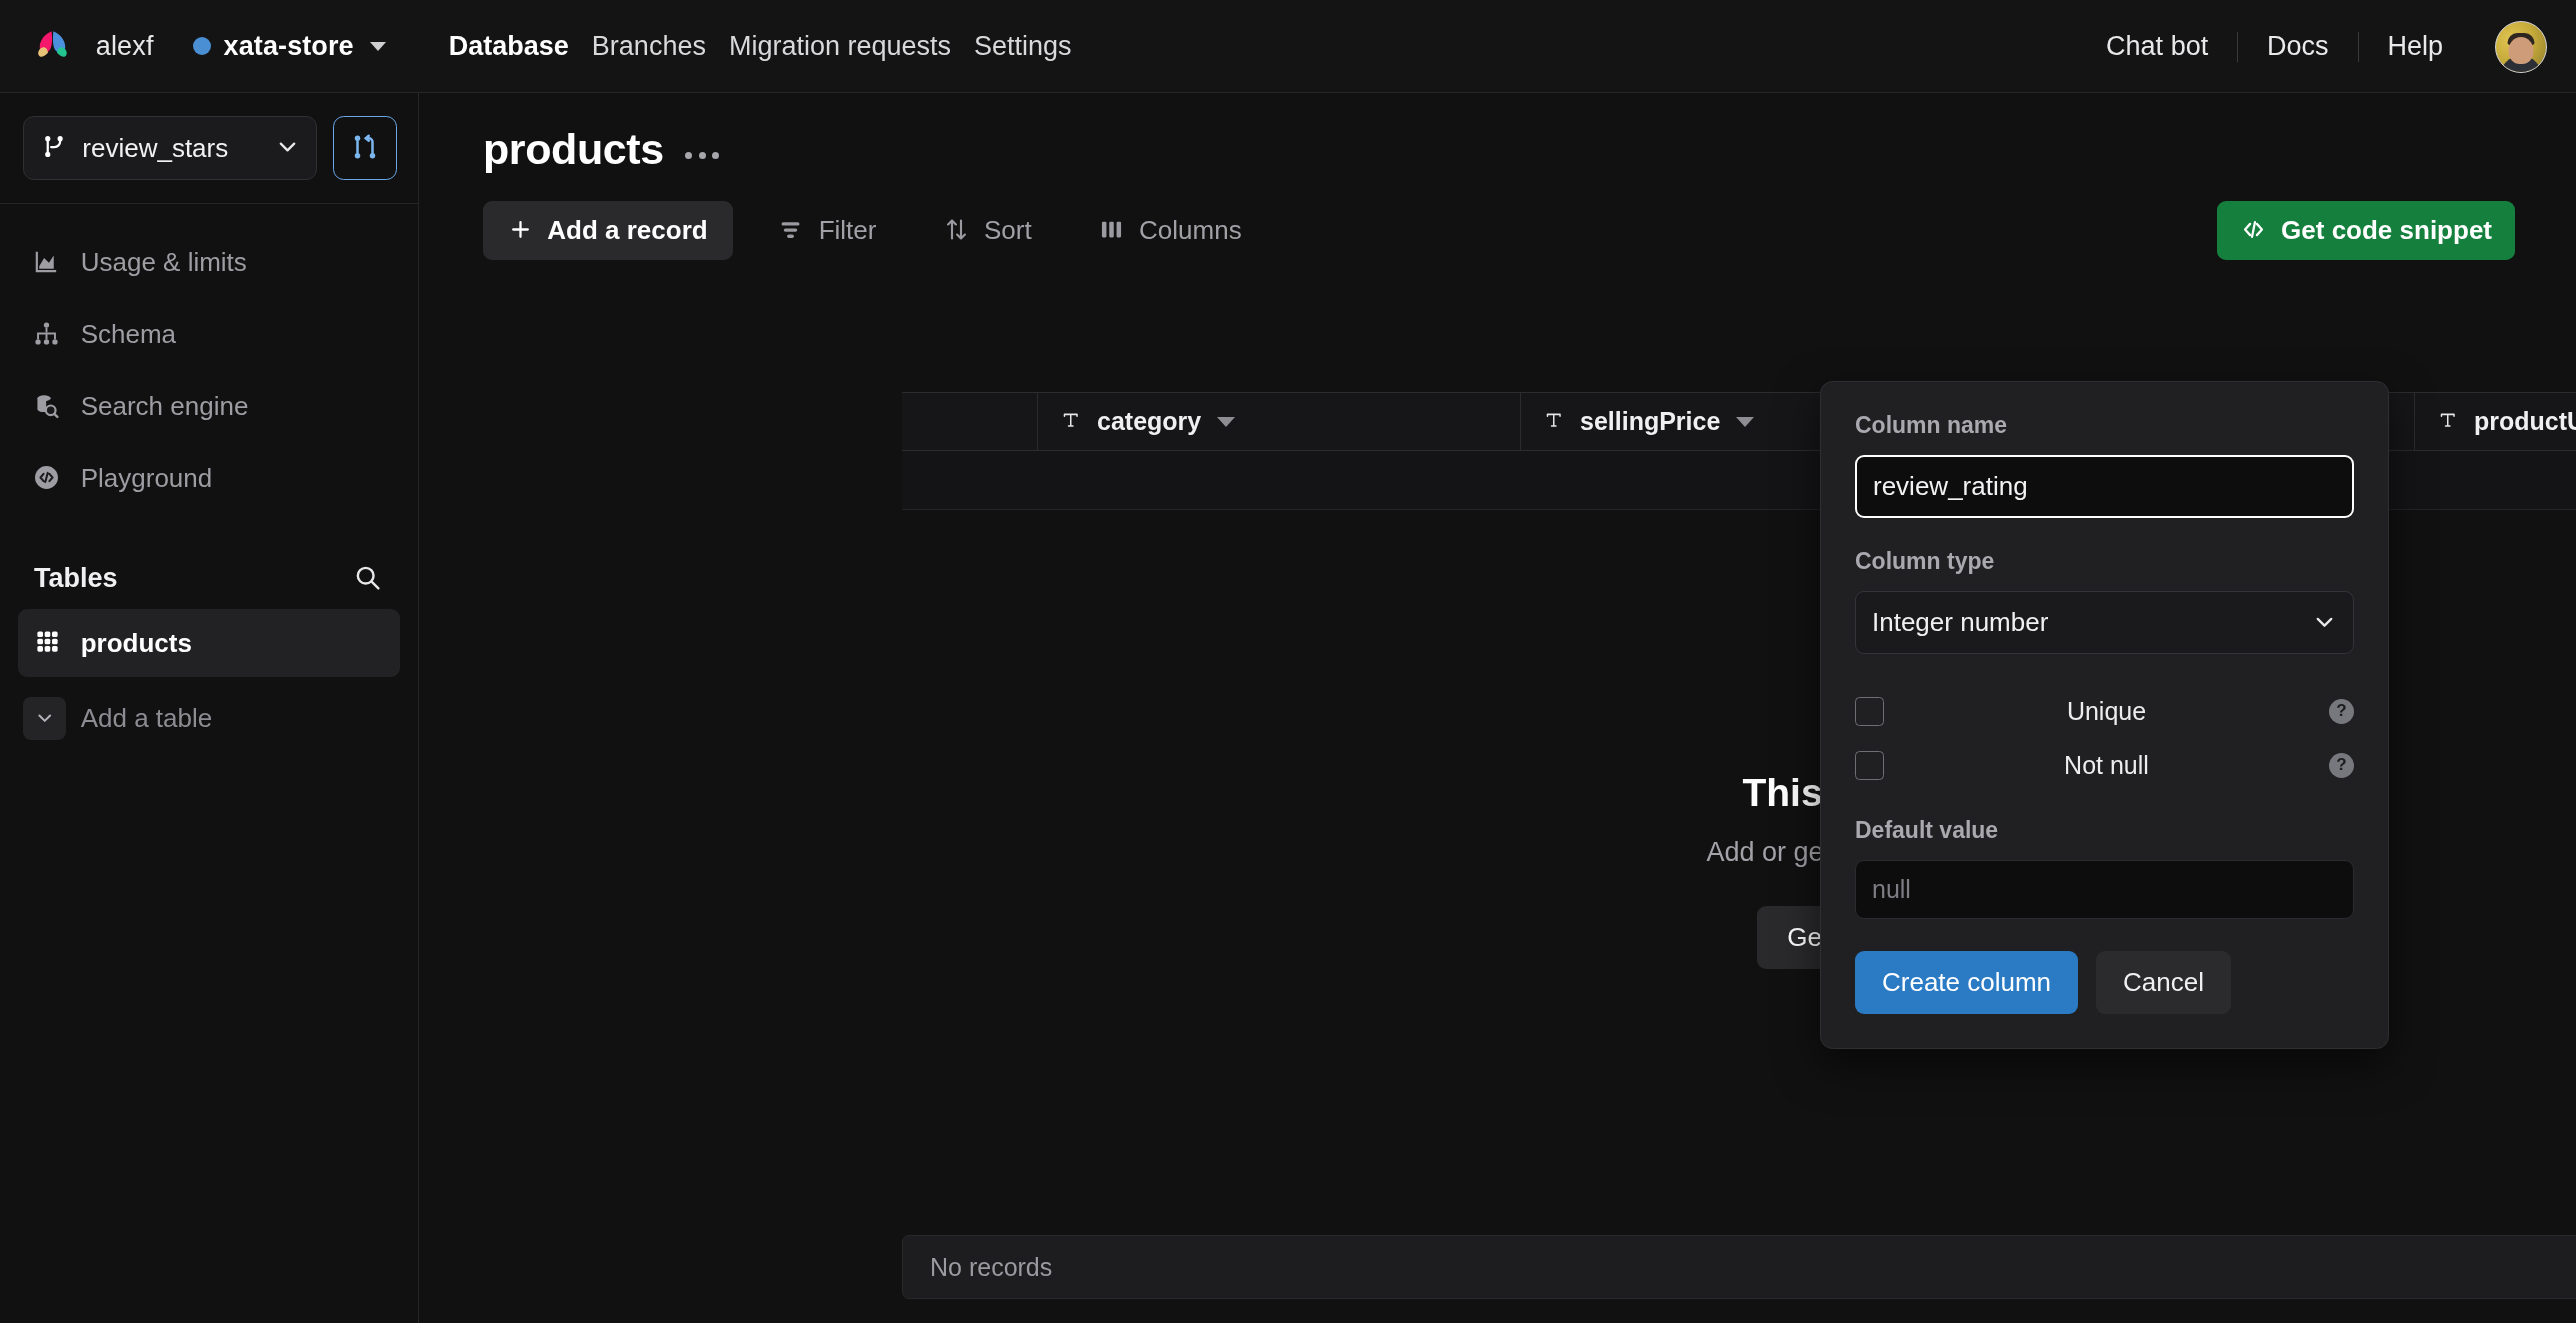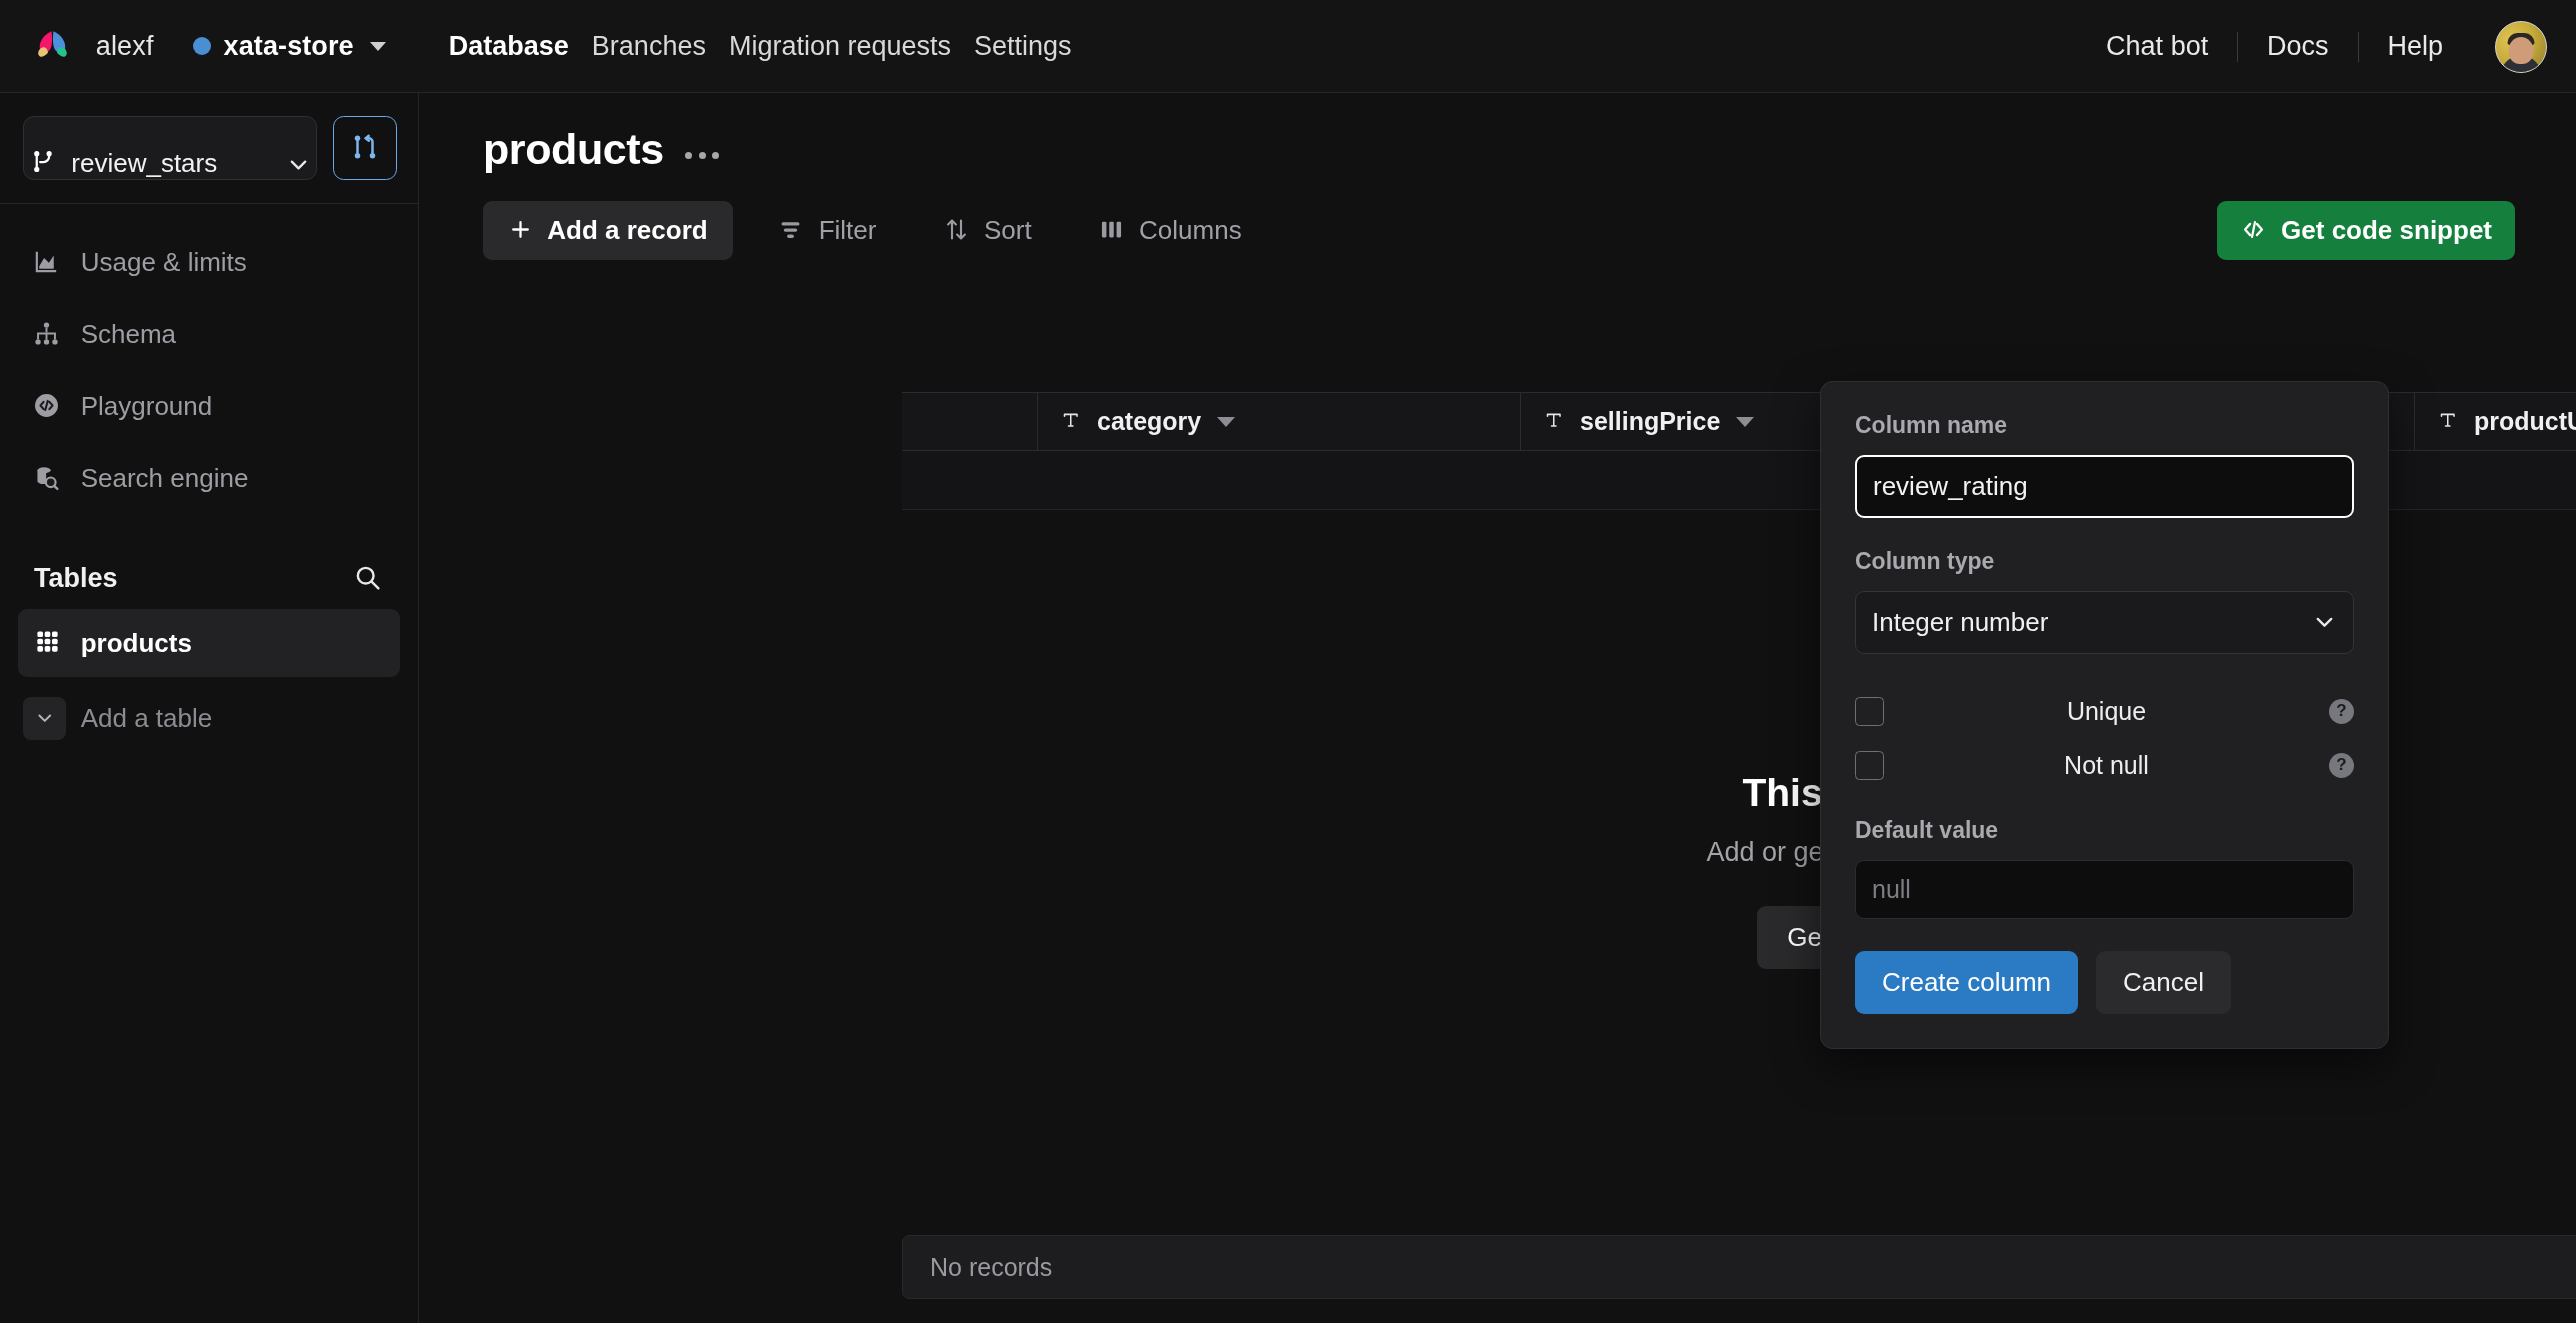--- a/index.html
+++ b/index.html
@@ -54,21 +54,21 @@
   }
 
   
   .sidebar {
     position:absolute; top:93px; left:0; width:419px; height:1231px;
     background:#111112; border-right:0.9px solid #262628;
   }
   .branch-row { display:flex; align-items:center; gap:16px; padding:23px 21.5px 23px 23px; }
   .branch-select {
     flex:1; height:64px; background:#1b1b1d; border:0.9px solid #313134; border-radius:10.7px;
-    display:flex; align-items:flex-end; padding:0 6px; gap:14.3px; cursor:pointer;
+    display:flex; align-items:center; padding:0 17px; gap:14.3px; cursor:pointer;
   }
   .branch-label { font-size:26px; color:#f2f2f4; font-weight:400; flex:1; }
   .compare-btn {
     width:64px; height:64px; border:1.8px solid #6aaaea; border-radius:10.7px;
     display:flex; align-items:center; justify-content:center; cursor:pointer; background:transparent;
   }
   .sb-divider { height:0.9px; background:#262628; width:100%; }
   .nav-list { padding:23px 0 0 0; }
   .nav-item {
     display:flex; align-items:center; gap:19.7px; height:72px; padding:0 32px; cursor:pointer;
@@ -292,37 +292,37 @@
             <circle cx="5" cy="19" r="2.2" fill="#9d9da3" stroke="none"></circle>
             <circle cx="12" cy="19" r="2.2" fill="#9d9da3" stroke="none"></circle>
             <circle cx="19" cy="19" r="2.2" fill="#9d9da3" stroke="none"></circle>
             <path d="M12 7.2 V11 M5 16.8 V12 H19 V16.8 M12 12 V16.8"></path>
           </svg>
         </span>
         <span class="nav-item-label">Schema</span>
       </div>
       <div class="nav-item">
         <span>
-          <svg width="29" height="29" viewBox="0 0 24 24">
-            <circle cx="12" cy="12" r="9.5" fill="#9d9da3"></circle>
-            <path d="M9.6 9 L7 12 L9.6 15 M14.4 9 L17 12 L14.4 15 M13 8.2 L11 15.8" fill="none" stroke="#1c1c1e" stroke-width="1.7" stroke-linecap="round" stroke-linejoin="round"></path>
-          </svg>
-        </span>
-        <span class="nav-item-label">Playground</span>
-      </div>
-      <div class="nav-item">
-        <span>
           <svg width="29" height="29" viewBox="0 0 24 24" fill="none" stroke="#9d9da3" stroke-width="1.7">
             <ellipse cx="10" cy="6" rx="5.5" ry="2.4" fill="#9d9da3" stroke="none"></ellipse>
             <path d="M4.5 6 V15 c0 1.3 2.5 2.4 5.5 2.4 c0.6 0 1.2 0 1.7 -0.1 V6 Z" fill="#9d9da3" stroke="none"></path>
             <circle cx="15.5" cy="16" r="4" fill="#1a1a1c" stroke="#9d9da3" stroke-width="1.8"></circle>
             <path d="M18.4 18.9 L21 21.5" stroke-linecap="round" stroke-width="2"></path>
           </svg>
         </span>
         <span class="nav-item-label">Search engine</span>
+      </div>
+      <div class="nav-item">
+        <span>
+          <svg width="29" height="29" viewBox="0 0 24 24">
+            <circle cx="12" cy="12" r="9.5" fill="#9d9da3"></circle>
+            <path d="M9.6 9 L7 12 L9.6 15 M14.4 9 L17 12 L14.4 15 M13 8.2 L11 15.8" fill="none" stroke="#1c1c1e" stroke-width="1.7" stroke-linecap="round" stroke-linejoin="round"></path>
+          </svg>
+        </span>
+        <span class="nav-item-label">Playground</span>
       </div>
     </div>
 
     <div class="tables-header">
       <span class="tables-title">Tables</span>
       <span>
         <svg width="29" height="29" viewBox="0 0 24 24" fill="none" stroke="#e8e8ea" stroke-width="2" stroke-linecap="round">
           <circle cx="10.5" cy="10.5" r="6.5"></circle>
             <path d="M15.4 15.4 L21 21"></path>
         </svg>

